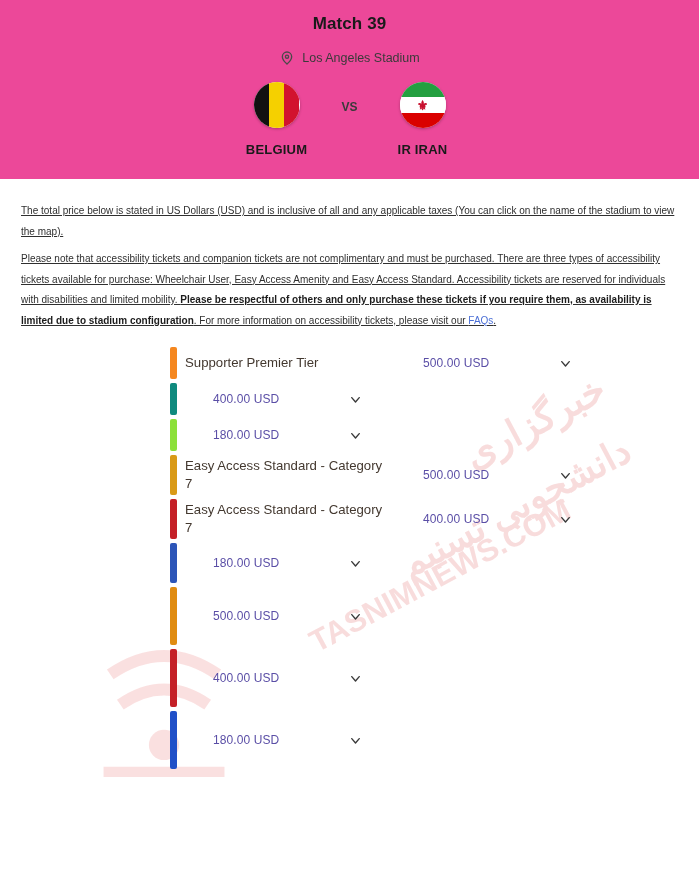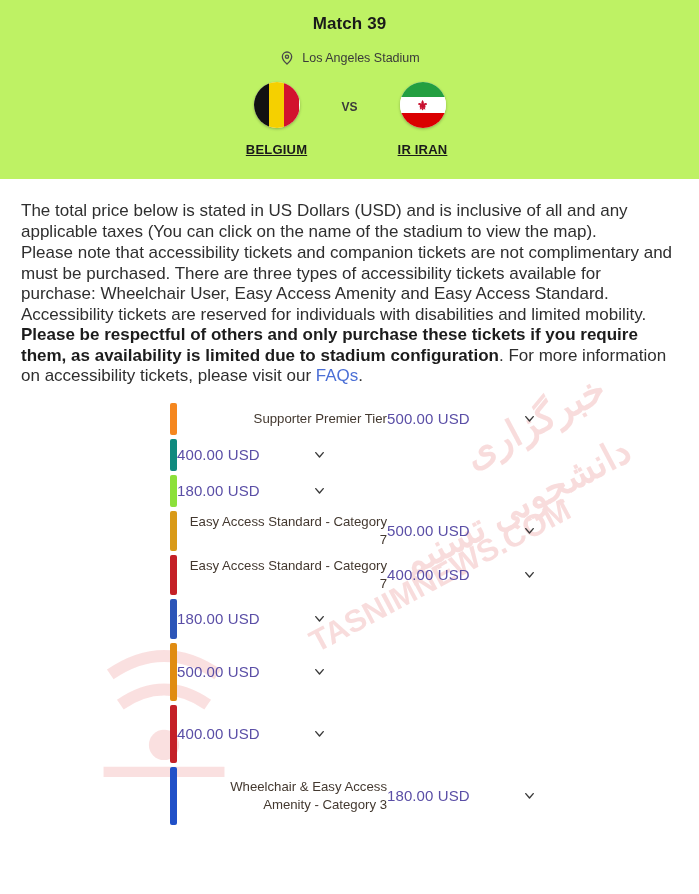--- a/index.html
+++ b/index.html
@@ -8,21 +8,21 @@
     width: 699px; height: 894px;
     background: #ffffff;
     font-family: "Liberation Sans", sans-serif;
     color: #2b2b2b;
     overflow: hidden;
   }
   .page { position: relative; width: 699px; height: 894px; background: #fff; overflow: hidden; }
 
   
   .header {
-    background: #bef264;
+    background: #ec4899;
     padding: 14px 0 22px 0;
     text-align: center;
     position: relative;
     z-index: 2;
   }
   .match-title {
     font-size: 17px;
     font-weight: bold;
     color: #1a1a1a;
     letter-spacing: 0.1px;
@@ -66,40 +66,40 @@
     font-weight: bold;
     display: flex; align-items: center; justify-content: center;
   }
   .team-name {
     margin-top: 14px;
     font-size: 13px;
     font-weight: bold;
     color: #1a1a1a;
     letter-spacing: 0.2px;
     text-align: center;
-    text-decoration: underline;
   }
   .vs {
     font-size: 12px;
     font-weight: bold;
     color: #3a3a3a;
     padding-top: 18px;
     width: 26px;
     text-align: center;
   }
 
   
   .content { padding: 22px 21px 0 21px; position: relative; z-index: 2; }
   .para {
-    font-size: 17px;
+    font-size: 10px;
     line-height: 20.5px;
     color: #2f2f2f;
     margin: 0;
-  }
-  .para + .para { margin-top: 1px; }
+    text-decoration: underline;
+  }
+  .para + .para { margin-top: 7px; }
   .para b { font-weight: bold; color: #1c1c1c; }
   .link { color: #4b6fd6; text-decoration: none; }
 
   
   .tickets { margin-top: 14px; position: relative; z-index: 2; }
   .ticket-row {
     display: flex;
     align-items: center;
     min-height: 36px;
     padding: 2px 0;
@@ -111,27 +111,27 @@
     margin-left: 170px;
     align-self: stretch;
     min-height: 22px;
   }
   .ticket-name {
     flex: 0 0 210px;
     padding-left: 8px;
     font-size: 13.2px;
     line-height: 18px;
     color: #43382f;
-    text-align: right;
   }
   .ticket-price {
     flex: 0 0 130px;
-    font-size: 15px;
+    font-size: 12px;
     color: #5a4ea6;
     letter-spacing: 0.1px;
+    margin-left: 36px;
   }
   .chev {
     flex: 0 0 24px;
     display: flex;
     align-items: center;
     justify-content: center;
     color: #3a3a3a;
   }
   .chev svg { width: 15px; height: 15px; }
 
@@ -305,21 +305,20 @@
         <div class="swatch" style="background:#c42027"></div>
         <div class="ticket-price">400.00 USD</div>
         <div class="chev">
           <svg viewBox="0 0 24 24" fill="none" stroke="currentColor" stroke-width="2.2" stroke-linecap="round" stroke-linejoin="round">
             <polyline points="6 9 12 16 18 9"></polyline>
           </svg>
         </div>
       </div>
       <div class="ticket-row row-h3">
         <div class="swatch" style="background:#2050c8"></div>
-        <div class="ticket-name">Wheelchair &amp; Easy Access Amenity - Category 3</div>
         <div class="ticket-price">180.00 USD</div>
         <div class="chev">
           <svg viewBox="0 0 24 24" fill="none" stroke="currentColor" stroke-width="2.2" stroke-linecap="round" stroke-linejoin="round">
             <polyline points="6 9 12 16 18 9"></polyline>
           </svg>
         </div>
       </div>
     </div>
 
 </div>

